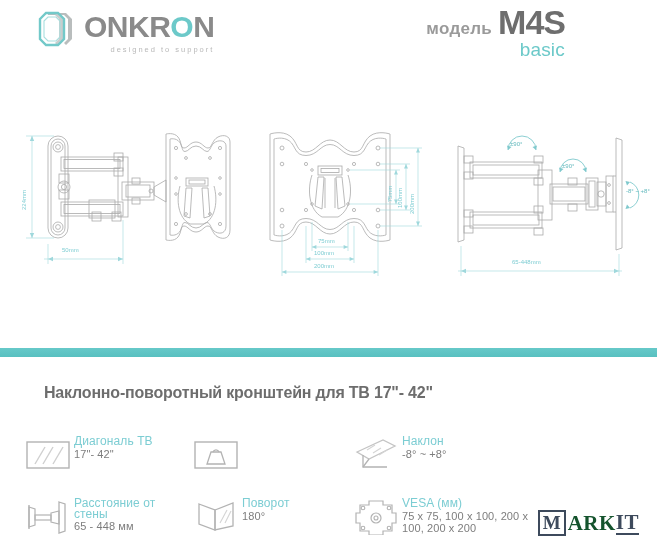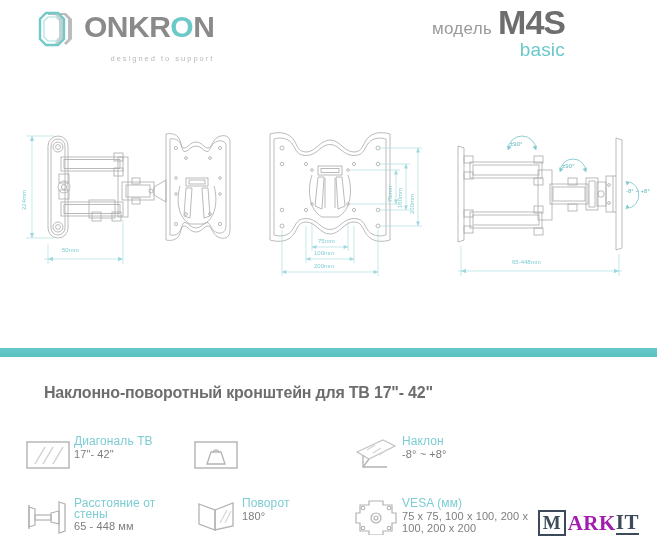--- a/index.html
+++ b/index.html
@@ -11,25 +11,25 @@
   }
   .page { position: relative; width: 657px; height: 550px; background:#fff; }
 
   
   .header { position:absolute; left:9px; top:0; width:576px; height:62px; }
   .logo-block { position:absolute; left:26px; top:8px; display:flex; align-items:flex-start; }
   .logo-mark { width:42px; height:42px; position:relative; margin-right:7px; }
   .brand-wrap { padding-top:4px; }
   .brand-name { font-size:30px; font-weight:bold; letter-spacing:-0.5px; line-height:30px; color:#8a8a8a; }
   .brand-name .accent { color:#6cc9c9; }
-  .brand-tag { font-size:7.5px; letter-spacing:2.0px; color:#b9b9b9; text-align:right; margin-top:12px; }
+  .brand-tag { font-size:7.5px; letter-spacing:2.0px; color:#b9b9b9; text-align:right; margin-top:3px; }
 
   .model-block { position:absolute; right:20px; top:6px; text-align:right; }
   .model-line { display:flex; align-items:baseline; justify-content:flex-end; }
-  .model-word { font-size:17px; color:#9a9a9a; margin-right:6px; letter-spacing:0.3px; }
+  .model-word { font-size:17px; color:#9a9a9a; margin-right:6px; letter-spacing:0.3px;font-weight:bold; }
   .model-code { font-size:34px; font-weight:bold; color:#6e6e6e; letter-spacing:-1px; line-height:32px; }
   .model-sub { font-size:19px; color:#6cc9c9; line-height:20px; margin-top:1px; letter-spacing:0.2px; }
 
   
   .drawings { position:absolute; left:0; top:120px; width:657px; height:180px; }
   .draw { position:absolute; }
   .dim-label { position:absolute; font-size:6px; color:#7fcdd3; font-family:"Liberation Sans", sans-serif; white-space:nowrap; }
   .dim-label.vert { transform-origin:left top; }
   .angle-label { position:absolute; font-size:6px; color:#63b9bd; white-space:nowrap; }
 
@@ -51,21 +51,21 @@
   .feat-val { font-size:11px; color:#7d7d7d; line-height:12.5px; margin-top:1px; letter-spacing:0.1px; }
 
   .col-a { width:168px; }
   .col-b { width:160px; }
   .col-c { width:200px; }
 
   
   .markit { position:absolute; right:18px; bottom:14px; display:flex; align-items:center; }
   .mk-box { border:2px solid #3d4a5c; color:#3d4a5c; font-size:19px; font-weight:bold;
             line-height:19px; padding:1px 3px 2px 3px; font-family:"Liberation Serif", serif; }
-  .mk-ark { color:#a21caf; font-size:21px; font-weight:bold; font-family:"Liberation Serif", serif;
+  .mk-ark { color:#14532d; font-size:21px; font-weight:bold; font-family:"Liberation Serif", serif;
             line-height:21px; margin-left:2px; letter-spacing:0.5px; }
   .mk-it { color:#3d4a5c; font-size:21px; font-weight:bold; font-family:"Liberation Serif", serif;
            line-height:21px; letter-spacing:0.5px; border-bottom:2px solid #3d4a5c; padding-bottom:0px; }
 </style>
 </head>
 <body>
 
 <div class="page">
 
   <div class="header">

